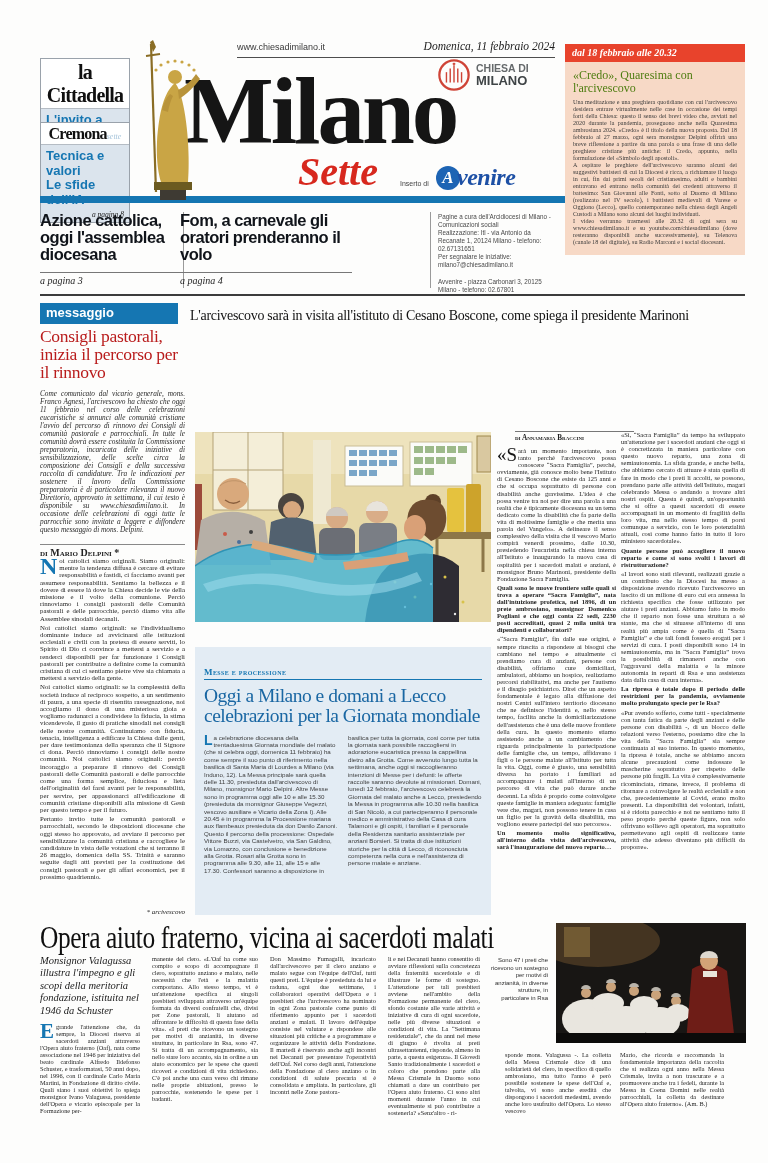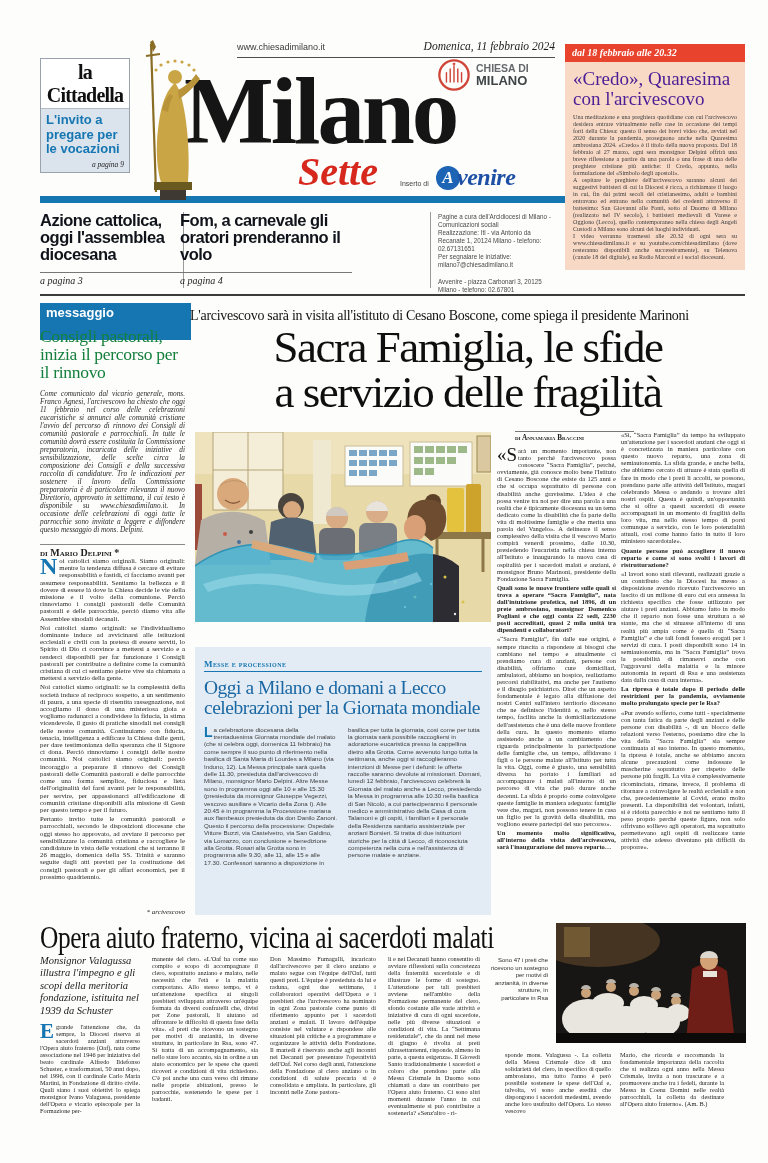--- a/index.html
+++ b/index.html
@@ -50,27 +50,27 @@
   .vl1{left:183px;top:212px;height:76px;}
   .vl2{left:430px;top:212px;height:76px;}
   .credits{left:438px;top:213px;width:121px;font-family:"Liberation Sans",sans-serif;font-size:6.3px;line-height:1.28;color:#4a4a4a;}
   .credits .g2{margin-top:9px;}
   .section-rule{left:40px;top:294px;width:705px;border-top:2px solid #3c3c3c;height:0;}
 
   
   .credo{left:565px;top:44px;width:180px;}
   .credo .hd{background:#e8432c;color:#fff;font-weight:bold;font-style:italic;font-size:10px;padding:3px 7px 4px;}
   .credo .bd{background:#f7d9c6;padding:7px 8px 9px;}
-  .credo .ttl{font-size:19px;line-height:1.06;color:#4c1d95;margin-bottom:5px;}
+  .credo .ttl{font-size:12px;line-height:1.06;color:#4d7c0f;margin-bottom:5px;}
   .credo p{font-size:6.1px;line-height:7px;text-align:justify;color:#3b3b3b;margin-bottom:0;}
 
   
-  .msg-label{left:40px;top:303px;width:151px;box-sizing:border-box;background:#1576b2;color:#fff;
-             font-family:"Liberation Sans",sans-serif;font-weight:bold;font-size:13px;padding:2px 6px 20px;}
-  .msg-title{left:40px;top:328px;width:145px;font-size:17.5px;line-height:1.02;letter-spacing:-0.3px;color:#15803d;}
+  .msg-label{left:40px;top:303px;width:138px;box-sizing:border-box;background:#1576b2;color:#fff;
+             font-family:"Liberation Sans",sans-serif;font-weight:bold;font-size:13px;padding:2px 6px 4px;}
+  .msg-title{left:40px;top:328px;width:145px;font-size:17.5px;line-height:1.02;letter-spacing:-0.3px;color:#b91c1c;}
   .msg-intro{left:40px;top:390px;width:145px;font-style:italic;font-size:7.3px;line-height:8px;color:#2a2a2a;}
   .msg-byline{left:40px;top:544px;width:145px;border-top:1px solid #888;padding-top:2px;
               font-variant:small-caps;font-weight:bold;font-size:10px;color:#222;}
   .msg-body{left:40px;top:557px;width:145px;height:349px;overflow:hidden;font-size:6.8px;line-height:7.2px;}
   .msg-sign{left:40px;top:908px;width:145px;text-align:right;font-style:italic;font-size:7px;}
   .dc-blue{float:left;color:#1576b2;font-weight:bold;font-size:24px;line-height:19px;padding-right:2px;}
 
   
   .kicker{left:190px;top:306px;width:556px;font-size:15.5px;letter-spacing:-0.3px;white-space:nowrap;
           transform:scaleX(0.9);transform-origin:left top;color:#121212;}
@@ -78,21 +78,21 @@
   .photo-main{left:195px;top:432px;width:296px;height:190px;}
   .art-byline{left:497px;top:431px;width:119px;border-top:1px solid #777;padding-top:2px;
               font-variant:small-caps;font-weight:bold;font-size:7.2px;color:#222;margin-left:18px;}
   .artcol{font-size:6.5px;line-height:7.1px;overflow:hidden;}
   .col-mid{left:497px;top:447px;width:119px;height:473px;}
   .col-right{left:621px;top:431px;width:124px;height:489px;}
   .artcol .q{font-weight:bold;}
   .dc-s{float:left;font-size:19px;line-height:15px;padding-right:1px;color:#151515;}
 
   
-  .messe{left:195px;top:647px;width:296px;height:268px;box-sizing:border-box;background:#e3ecf4;padding:12px 9px;}
+  .messe{left:195px;top:647px;width:296px;height:268px;box-sizing:border-box;background:#e3ecf4;padding:20px 9px;}
   .messe .lbl{font-variant:small-caps;font-weight:bold;font-size:9px;letter-spacing:0.4px;color:#1576b2;
               border-bottom:1px solid #1576b2;padding-bottom:2px;margin-bottom:6px;}
   .messe .ttl{font-size:19.5px;line-height:1.04;letter-spacing:-0.5px;color:#1a67a3;margin-bottom:7px;}
   .messe .cols{display:flex;gap:10px;}
   .messe .c{flex:1;font-family:"Liberation Sans",sans-serif;font-size:6.2px;line-height:7.4px;color:#3d3d3d;}
   .dc-l{float:left;color:#1576b2;font-weight:bold;font-size:14px;line-height:13px;padding-right:1px;}
 
   
   .bot-headline{left:40px;top:920px;width:545px;font-size:31px;letter-spacing:-0.5px;white-space:nowrap;
                 transform:scaleX(0.82);transform-origin:left top;color:#0f0f0f;}
@@ -119,20 +119,28 @@
   <div class="abs top-rule"></div>
 
   <div class="abs promo-box cittadella">
     <div class="hd">la Cittadella</div>
     <div class="bd">
       <div class="promo-teaser">L'invito a pregare per le vocazioni</div>
       <div class="promo-page">a pagina 9</div>
     </div>
   </div>
 
+  <div class="abs promo-box cremona">
+    <div class="hd"><span>Cremona</span><span class="cremona-suffix">sette</span></div>
+    <div class="bd">
+      <div class="promo-teaser">Tecnica e valori</div>
+      <div class="promo-teaser">Le sfide dell'IA</div>
+      <div class="promo-page">a pagina 8</div>
+    </div>
+  </div>
 
   <svg class="abs statue" width="74" height="162" viewBox="0 0 74 162">
     <path d="M24,2 l3,-2 3,7 -3,5 z" fill="#8a6d25"></path>
     <line x1="25" y1="4" x2="30" y2="152" stroke="#8a6d25" stroke-width="2.2"></line>
     <line x1="20" y1="16" x2="34" y2="14" stroke="#8a6d25" stroke-width="2"></line>
     <g fill="#c9a545">
       <circle cx="30" cy="30" r="1.6"></circle>
         <circle cx="35" cy="25" r="1.6"></circle>
         <circle cx="42" cy="22" r="1.6"></circle>
       <circle cx="49" cy="21" r="1.6"></circle>
@@ -211,24 +219,20 @@
   <div class="abs msg-byline">di Mario Delpini *</div>
   <div class="abs msg-body just">
     <p><span class="dc-blue">N</span><span>oi cattolici siamo originali. Siamo originali: mentre la tendenza diffusa è cercare di evitare responsabilità e fastidi, ci facciamo avanti per assumere responsabilità. Sentiamo la bellezza e il dovere di essere là dove la Chiesa decide le vie della missione e il volto della comunione. Perciò rinnoviamo i consigli pastorali delle Comunità pastorali e delle parrocchie, perciò diamo vita alle Assemblee sinodali decanali.</span></p>
     <p>Noi cattolici siamo originali: se l'individualismo dominante induce ad avvicinarsi alle istituzioni ecclesiali e civili con la pretesa di essere serviti, lo Spirito di Dio ci convince a mettersi a servizio e a renderci disponibili per far funzionare i Consigli pastorali per contribuire a definire come la comunità cristiana di cui ci sentiamo pietre vive sia chiamata a mettersi a servizio della gente.</p>
     <p>Noi cattolici siamo originali: se la complessità della società induce al reciproco sospetto, a un sentimento di paura, a una specie di risentita rassegnazione, noi accogliamo il dono di una misteriosa gioia e vogliamo radunarci a condividere la fiducia, la stima vicendevole, il gusto di pratiche sinodali nei consigli delle nostre comunità. Continuiamo con fiducia, tenacia, intelligenza a edificare la Chiesa dalle genti, per dare testimonianza della speranza che il Signore ci dona. Perciò rinnoviamo i consigli delle nostre comunità. Noi cattolici siamo originali: perciò incoraggio a preparare il rinnovo dei Consigli pastorali delle Comunità pastorali e delle parrocchie come una forma semplice, fiduciosa e lieta dell'originalità del farsi avanti per le responsabilità, per servire, per appassionarci all'edificazione di comunità cristiane disponibili alla missione di Gesù per questo tempo e per il futuro.</p>
     <p>Pertanto invito tutte le comunità pastorali e parrocchiali, secondo le disposizioni diocesane che oggi stesso ho approvato, ad avviare il percorso per sensibilizzare la comunità cristiana e raccogliere le candidature in vista delle votazioni che si terranno il 26 maggio, domenica della SS. Trinità e saranno seguite dagli atti previsti per la costituzione dei consigli pastorali e per gli affari economici, per il prossimo quadriennio.</p>
   </div>
   <div class="abs msg-sign">* arcivescovo</div>
 
   <div class="abs kicker">L'arcivescovo sarà in visita all'istituto di Cesano Boscone, come spiega il presidente Marinoni</div>
-  <div class="abs headline">
-    <div>Sacra Famiglia, le sfide</div>
-    <div>a servizio delle fragilità</div>
-  </div>
 
   <svg class="abs photo-main" width="296" height="190" viewBox="0 0 296 190" preserveAspectRatio="none">
     <rect width="296" height="190" fill="#e7d9a8"></rect>
     <rect x="0" y="0" width="296" height="42" fill="#eee3bd"></rect>
     <rect x="18" y="0" width="70" height="78" fill="#f4eed8" stroke="#b3a276"></rect>
     <line x1="53" y1="0" x2="53" y2="78" stroke="#b3a276"></line>
     <line x1="18" y1="38" x2="88" y2="38" stroke="#b3a276"></line>
     <rect x="0" y="52" width="7" height="66" fill="#9c4a3a"></rect>
     <rect x="118" y="8" width="18" height="84" fill="#efe9d2"></rect>
     <rect x="150" y="14" width="58" height="40" fill="#fbfbf9" stroke="#c9bd96"></rect>
@@ -326,21 +330,21 @@
       <div>Oggi a Milano e domani a Lecco</div>
       <div>celebrazioni per la Giornata mondiale</div>
     </div>
     <div class="cols">
       <div class="c"><span class="dc-l">L</span><span>a celebrazione diocesana della trentaduesima Giornata mondiale del malato (che si celebra oggi, domenica 11 febbraio) ha come sempre il suo punto di riferimento nella basilica di Santa Maria di Lourdes a Milano (via Induno, 12). La Messa principale sarà quella delle 11.30, presieduta dall'arcivescovo di Milano, monsignor Mario Delpini. Altre Messe sono in programma oggi alle 10 e alle 15.30 (presieduta da monsignor Giuseppe Vegezzi, vescovo ausiliare e Vicario della Zona I). Alle 20.45 è in programma la Processione mariana aux flambeaux presieduta da don Danilo Zanoni. Questo il percorso della processione: Ospedale Vittore Buzzi, via Castelvetro, via San Galdino, via Lomazzo, con conclusione e benedizione alla Grotta. Rosari alla Grotta sono in programma alle 9.30, alle 11, alle 15 e alle 17.30. Confessori saranno a disposizione in</span></div>
       <div class="c">basilica per tutta la giornata, così come per tutta la giornata sarà possibile raccogliersi in adorazione eucaristica presso la cappellina dietro alla Grotta. Come avvenuto lungo tutta la settimana, anche oggi si raccoglieranno intenzioni di Messe per i defunti: le offerte raccolte saranno devolute ai missionari. Domani, lunedì 12 febbraio, l'arcivescovo celebrerà la Giornata del malato anche a Lecco, presiedendo la Messa in programma alle 10.30 nella basilica di San Nicolò, a cui parteciperanno il personale medico e amministrativo della Casa di cura Talamoni e gli ospiti, i familiari e il personale della Residenza sanitario assistenziale per anziani Borsieri. Si tratta di due istituzioni storiche per la città di Lecco, di riconosciuta competenza nella cura e nell'assistenza di persone malate e anziane.</div>
     </div>
   </div>
 
   <div class="abs bot-headline">Opera aiuto fraterno, vicina ai sacerdoti malati</div>
-  <div class="abs standfirst">Monsignor Valagussa illustra l'impegno e gli scopi della meritoria fondazione, istituita nel 1939 da Schuster</div>
+  <div class="abs standfirst">Monsignor Valagussa illustra l'impegno e gli scopi della meritoria fondazione, istituita nel 1946 da Schuster</div>
   <div class="abs bcol bcol1 just">
     <span class="dc-e">È</span><span>grande l'attenzione che, da sempre, la Diocesi riserva ai sacerdoti anziani attraverso l'Opera aiuto fraterno (Oaf), nata come associazione nel 1946 per iniziativa del beato cardinale Alfredo Ildefonso Schuster, e trasformatasi, 50 anni dopo, nel 1996, con il cardinale Carlo Maria Martini, in Fondazione di diritto civile. Quali siano i suoi obiettivi lo spiega monsignor Ivano Valagussa, presidente dell'Opera e vicario episcopale per la Formazione per-</span>
   </div>
   <div class="abs bcol bcol2 just">manente del clero. «L'Oaf ha come suo compito e scopo di accompagnare il clero, soprattutto anziano e malato, nelle necessità che l'età e la malattia comportano. Allo stesso tempo, vi è un'attenzione specifica ai singoli presbiteri sviluppata attraverso un'équipe formata da diversi confratelli che, divisi per Zone pastorali, li aiutano ad affrontare le difficoltà di questa fase della vita». «I preti che ricevono un sostegno per motivi di anzianità, in diverse strutture, in particolare in Rsa, sono 47. Si tratta di un accompagnamento, sia nello stare loro accanto, sia in ordine a un aiuto economico per le spese che questi ricoveri e condizioni di vita richiedono. C'è poi anche una cura verso chi rimane nelle proprie abitazioni, presso le parrocchie, sostenendo le spese per i badanti.</div>
   <div class="abs bcol bcol3 just">Don Massimo Fumagalli, incaricato dall'arcivescovo per il clero anziano e malato segue con l'équipe dell'Oaf, tutti questi preti. L'équipe è presieduta da lui e raduna, ogni due settimane, i collaboratori operativi dell'Opera e i presbiteri che l'arcivescovo ha nominato in ogni Zona pastorale come punto di riferimento appunto per i sacerdoti anziani e malati. Il lavoro dell'équipe consiste nel valutare e rispondere alle situazioni più critiche e a programmare e organizzare le attività della Fondazione. Il martedì è riservato anche agli incontri nei Decanati per presentare l'operatività dell'Oaf. Nel corso degli anni, l'attenzione della Fondazione al clero anziano o in condizioni di salute precaria si è consolidata e ampliata. In particolare, gli incontri nelle Zone pastora-</div>
   <div class="abs bcol bcol4 just">li e nei Decanati hanno consentito di avviare riflessioni sulla concretezza della fraternità sacerdotale e di illustrare le forme di sostegno. L'attenzione per tali presbiteri avviene nell'ambito della Formazione permanente del clero, sfondo costante alle varie attività e iniziative di cura di ogni sacerdote, nelle più diverse situazioni e condizioni di vita. La “Settimana residenziale”, che da anni nel mese di giugno è rivolta ai preti ultrasettantenni, risponde, almeno in parte, a questa esigenza». Il Giovedì Santo tradizionalmente i sacerdoti e coloro che prendono parte alla Messa Crismale in Duomo sono chiamati a dare un contributo per l'Opera aiuto fraterno. Ci sono altri momenti durante l'anno in cui eventualmente si può contribuire a sostenerla? «Senz'altro - ri-</div>
   <div class="abs bot-caption">Sono 47 i preti che ricevono un sostegno per motivi di anzianità, in diverse strutture, in particolare in Rsa</div>
 
   <svg class="abs photo-bottom" width="190" height="120" viewBox="0 0 190 120" preserveAspectRatio="none">
     <rect width="190" height="120" fill="#181614"></rect>

